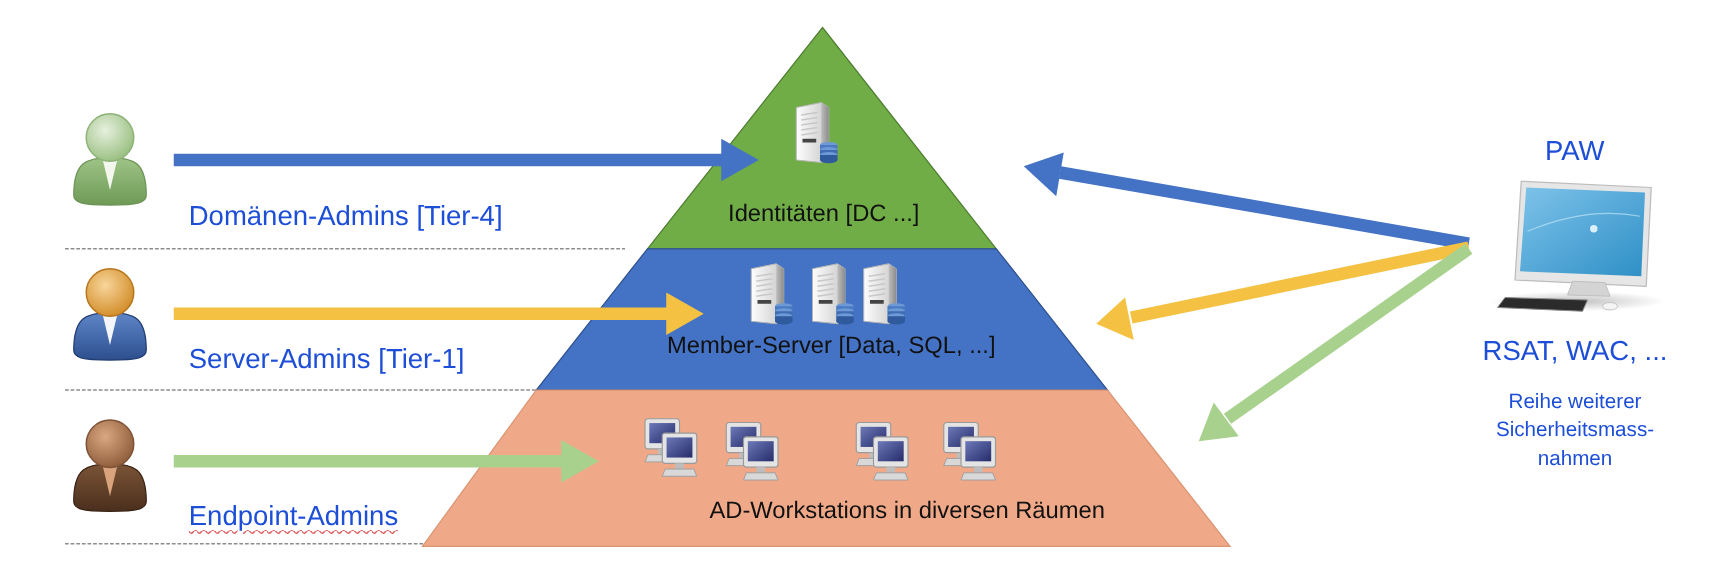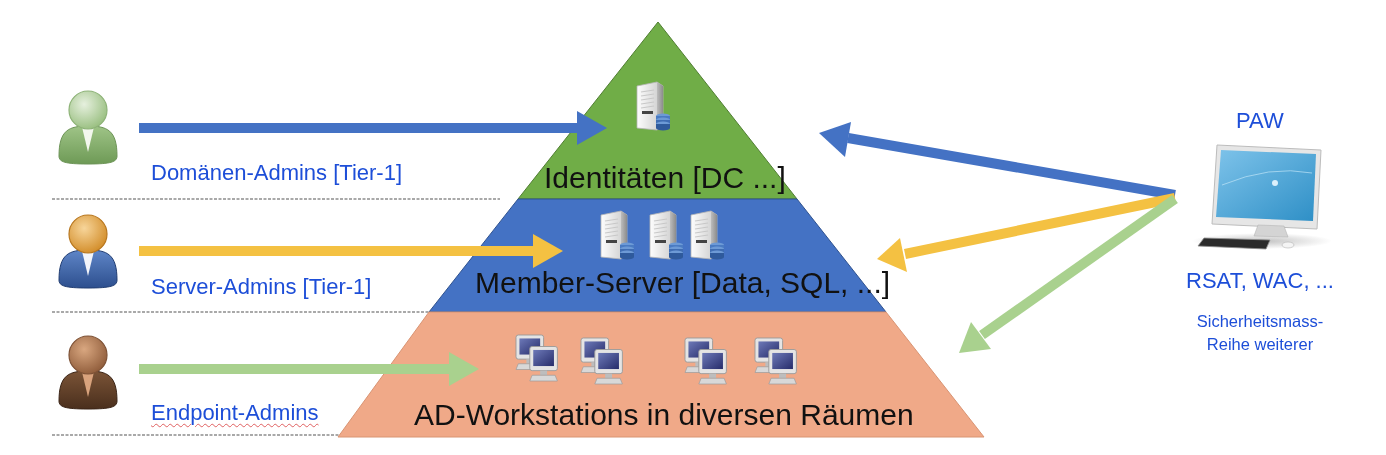--- a/index.html
+++ b/index.html
@@ -1,21 +1,21 @@
 <!DOCTYPE html>
 <html><head>
 <meta charset="utf-8">
 <style>
   html, body { margin:0; padding:0; background:#ffffff; }
   body { width:1386px; height:455px; position:relative; overflow:hidden;
          font-family:"Liberation Sans", "DejaVu Sans", sans-serif; color:#111; }
   #stage { position:absolute; left:0; top:0; width:1386px; height:455px; }
   .lbl { position:absolute; white-space:nowrap; color:#1d4ed8; }
   .admin-label { font-size:22px; }
-  .tier-label { font-size:30px; color:#111; text-align:center; }
+  .tier-label { font-size:19px; color:#111; text-align:center; }
   .paw-title { font-size:22px; }
   .paw-tools { font-size:22px; }
   .paw-note { font-size:16.5px; line-height:23px; text-align:center; }
   .spell { text-decoration: underline wavy #e06060; text-decoration-thickness:1px; text-underline-offset:3px; }
 </style>
 </head>
 <body>
 
 <svg id="stage" width="1386" height="455" viewBox="0 0 1386 455" xmlns="http://www.w3.org/2000/svg">
   <defs>
@@ -186,26 +186,27 @@
     <path d="M17 0 L121 5 L117 84 L12 79 Z" fill="#e6e6e6" stroke="#bcbcbc" stroke-width="1"></path>
     <path d="M21 5 L116 9 L113 76 L16 72 Z" fill="url(#g-paw-screen)"></path>
     <path d="M22 40 Q70 20 112 28" stroke="#bfe4f6" stroke-width="1" fill="none" opacity="0.7"></path>
     <circle cx="75" cy="38" r="3" fill="#eaf7ff" opacity="0.9"></circle>
     <path d="M58 80 L84 81 L88 92 L54 91 Z" fill="#d4d4d4" stroke="#b5b5b5" stroke-width="0.6"></path>
     <path d="M4 93 L70 95 L66 104 L-2 101 Z" fill="#2b2b2b" stroke="#8c8c8c" stroke-width="0.8"></path>
     <ellipse cx="88" cy="100" rx="6" ry="3" fill="#f4f4f4" stroke="#b5b5b5" stroke-width="0.6"></ellipse>
   </g>
 </svg>
 
-<div class="lbl admin-label" style="left:151px; top:160px;">Domänen-Admins [Tier-1]</div>
+<div class="lbl admin-label" style="left:151px; top:160px;">Domänen-Admins [Tier-4]</div>
 <div class="lbl admin-label" style="left:151px; top:274px;">Server-Admins [Tier-1]</div>
 <div class="lbl admin-label" style="left:151px; top:400px;"><span class="spell">Endpoint-Admins</span></div>
 
 <div class="lbl tier-label" style="left:544px; top:161px; width:230px;">Identitäten [DC ...]</div>
 <div class="lbl tier-label" style="left:475px; top:266px; width:380px;">Member-Server [Data, SQL, ...]</div>
 <div class="lbl tier-label" style="left:414px; top:398px; width:470px;text-align:right;">AD-Workstations in diversen Räumen</div>
 
 <div class="lbl paw-title" style="left:1236px; top:108px;">PAW</div>
 <div class="lbl paw-tools" style="left:1180px; top:268px; width:160px; text-align:center;">RSAT, WAC, ...</div>
 <div class="lbl paw-note" style="left:1170px; top:310px; width:180px;">
+  <div>Reihe weiterer</div>
   <div>Sicherheitsmass-</div>
-  <div>Reihe weiterer</div>
+  <div>nahmen</div>
 </div>
 
 </body></html>

